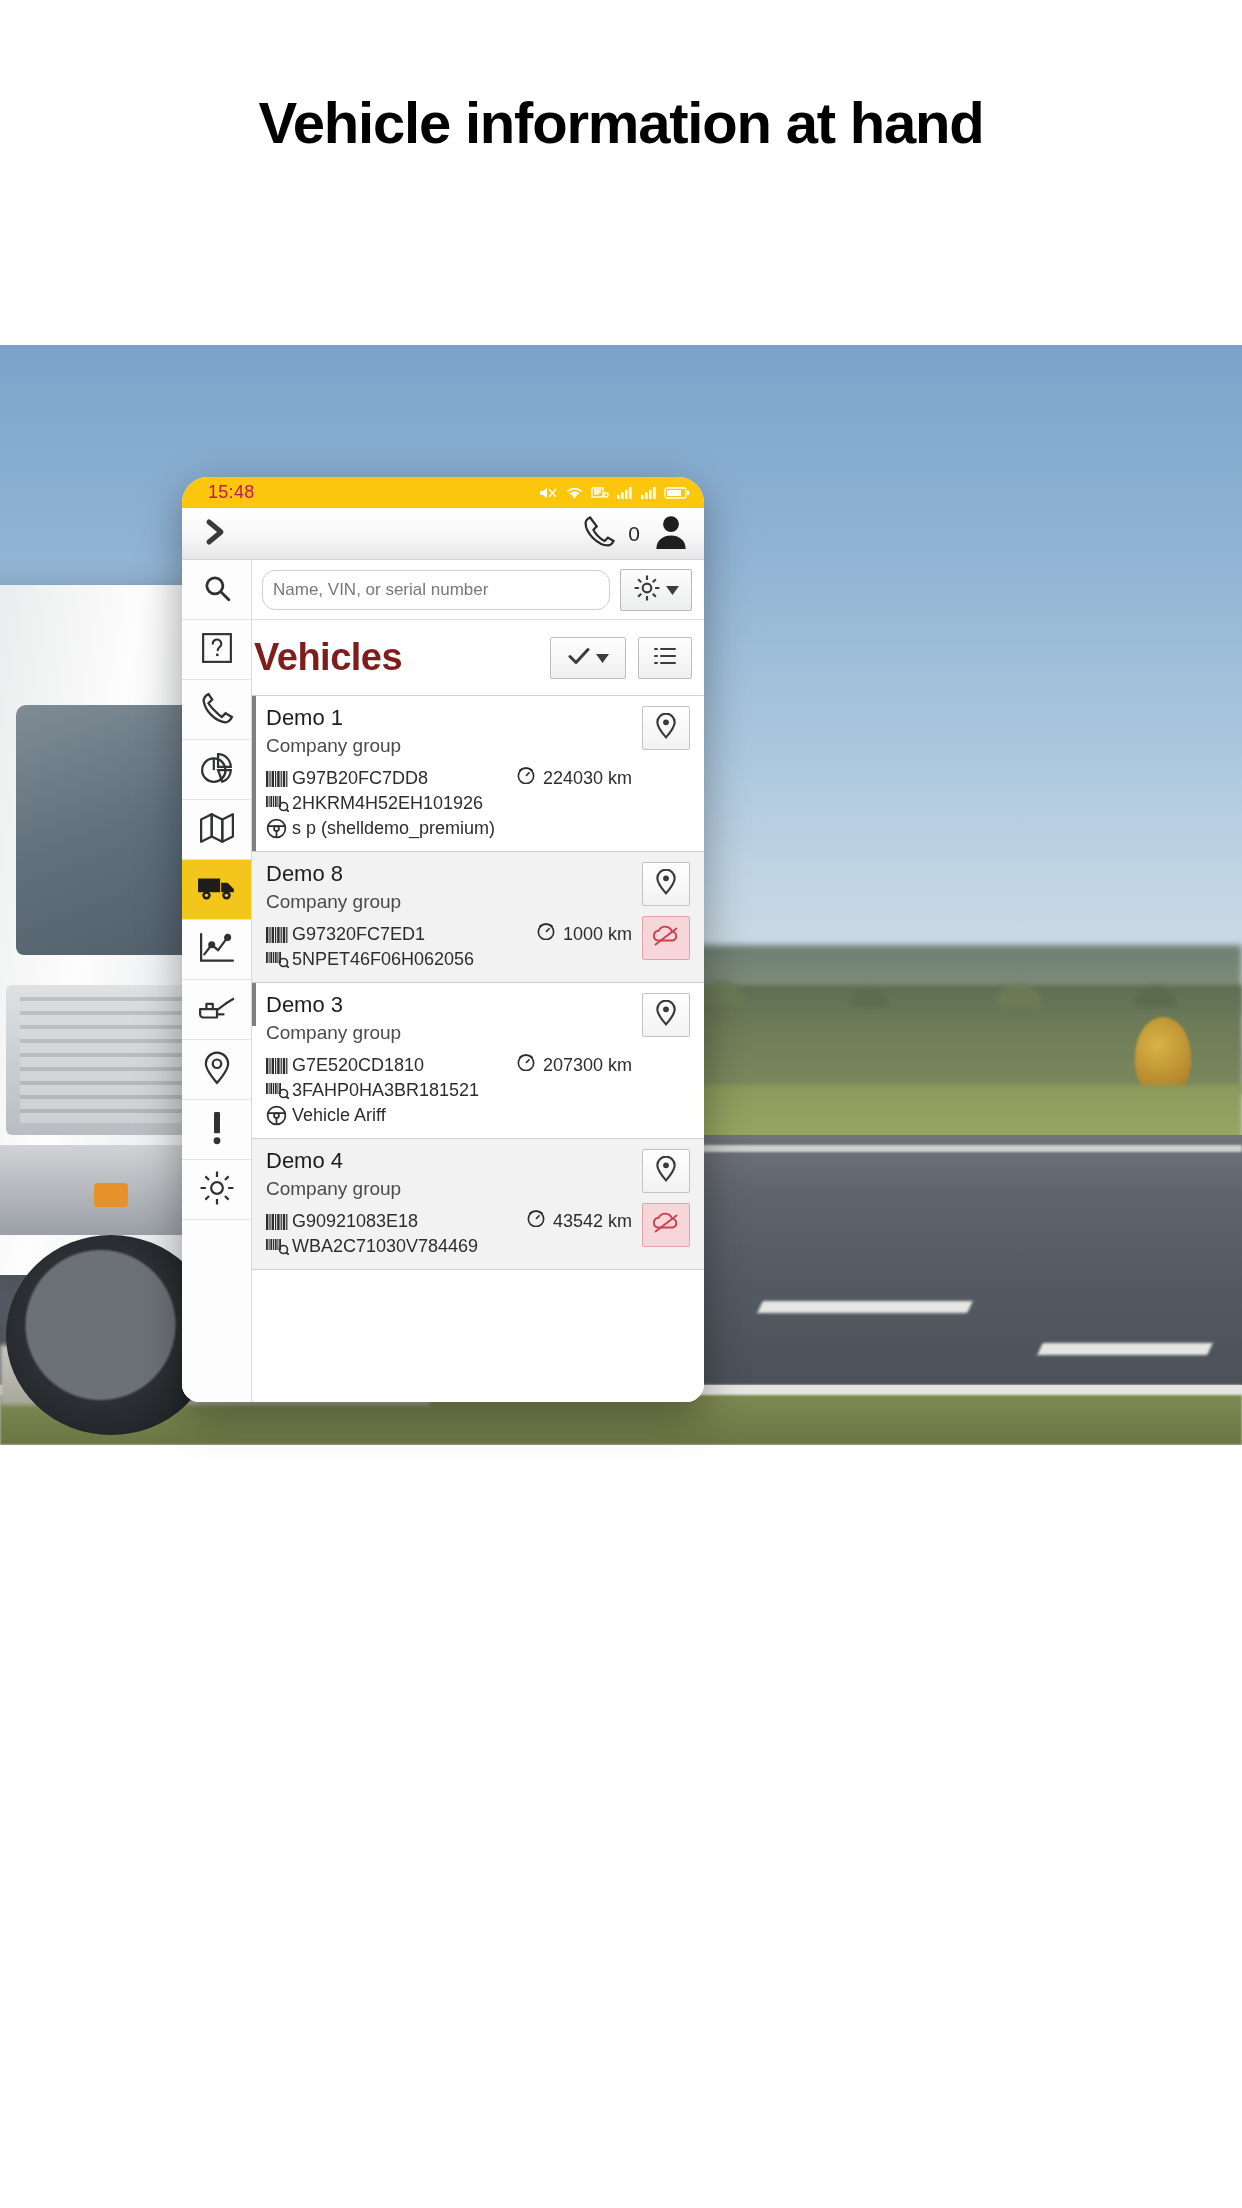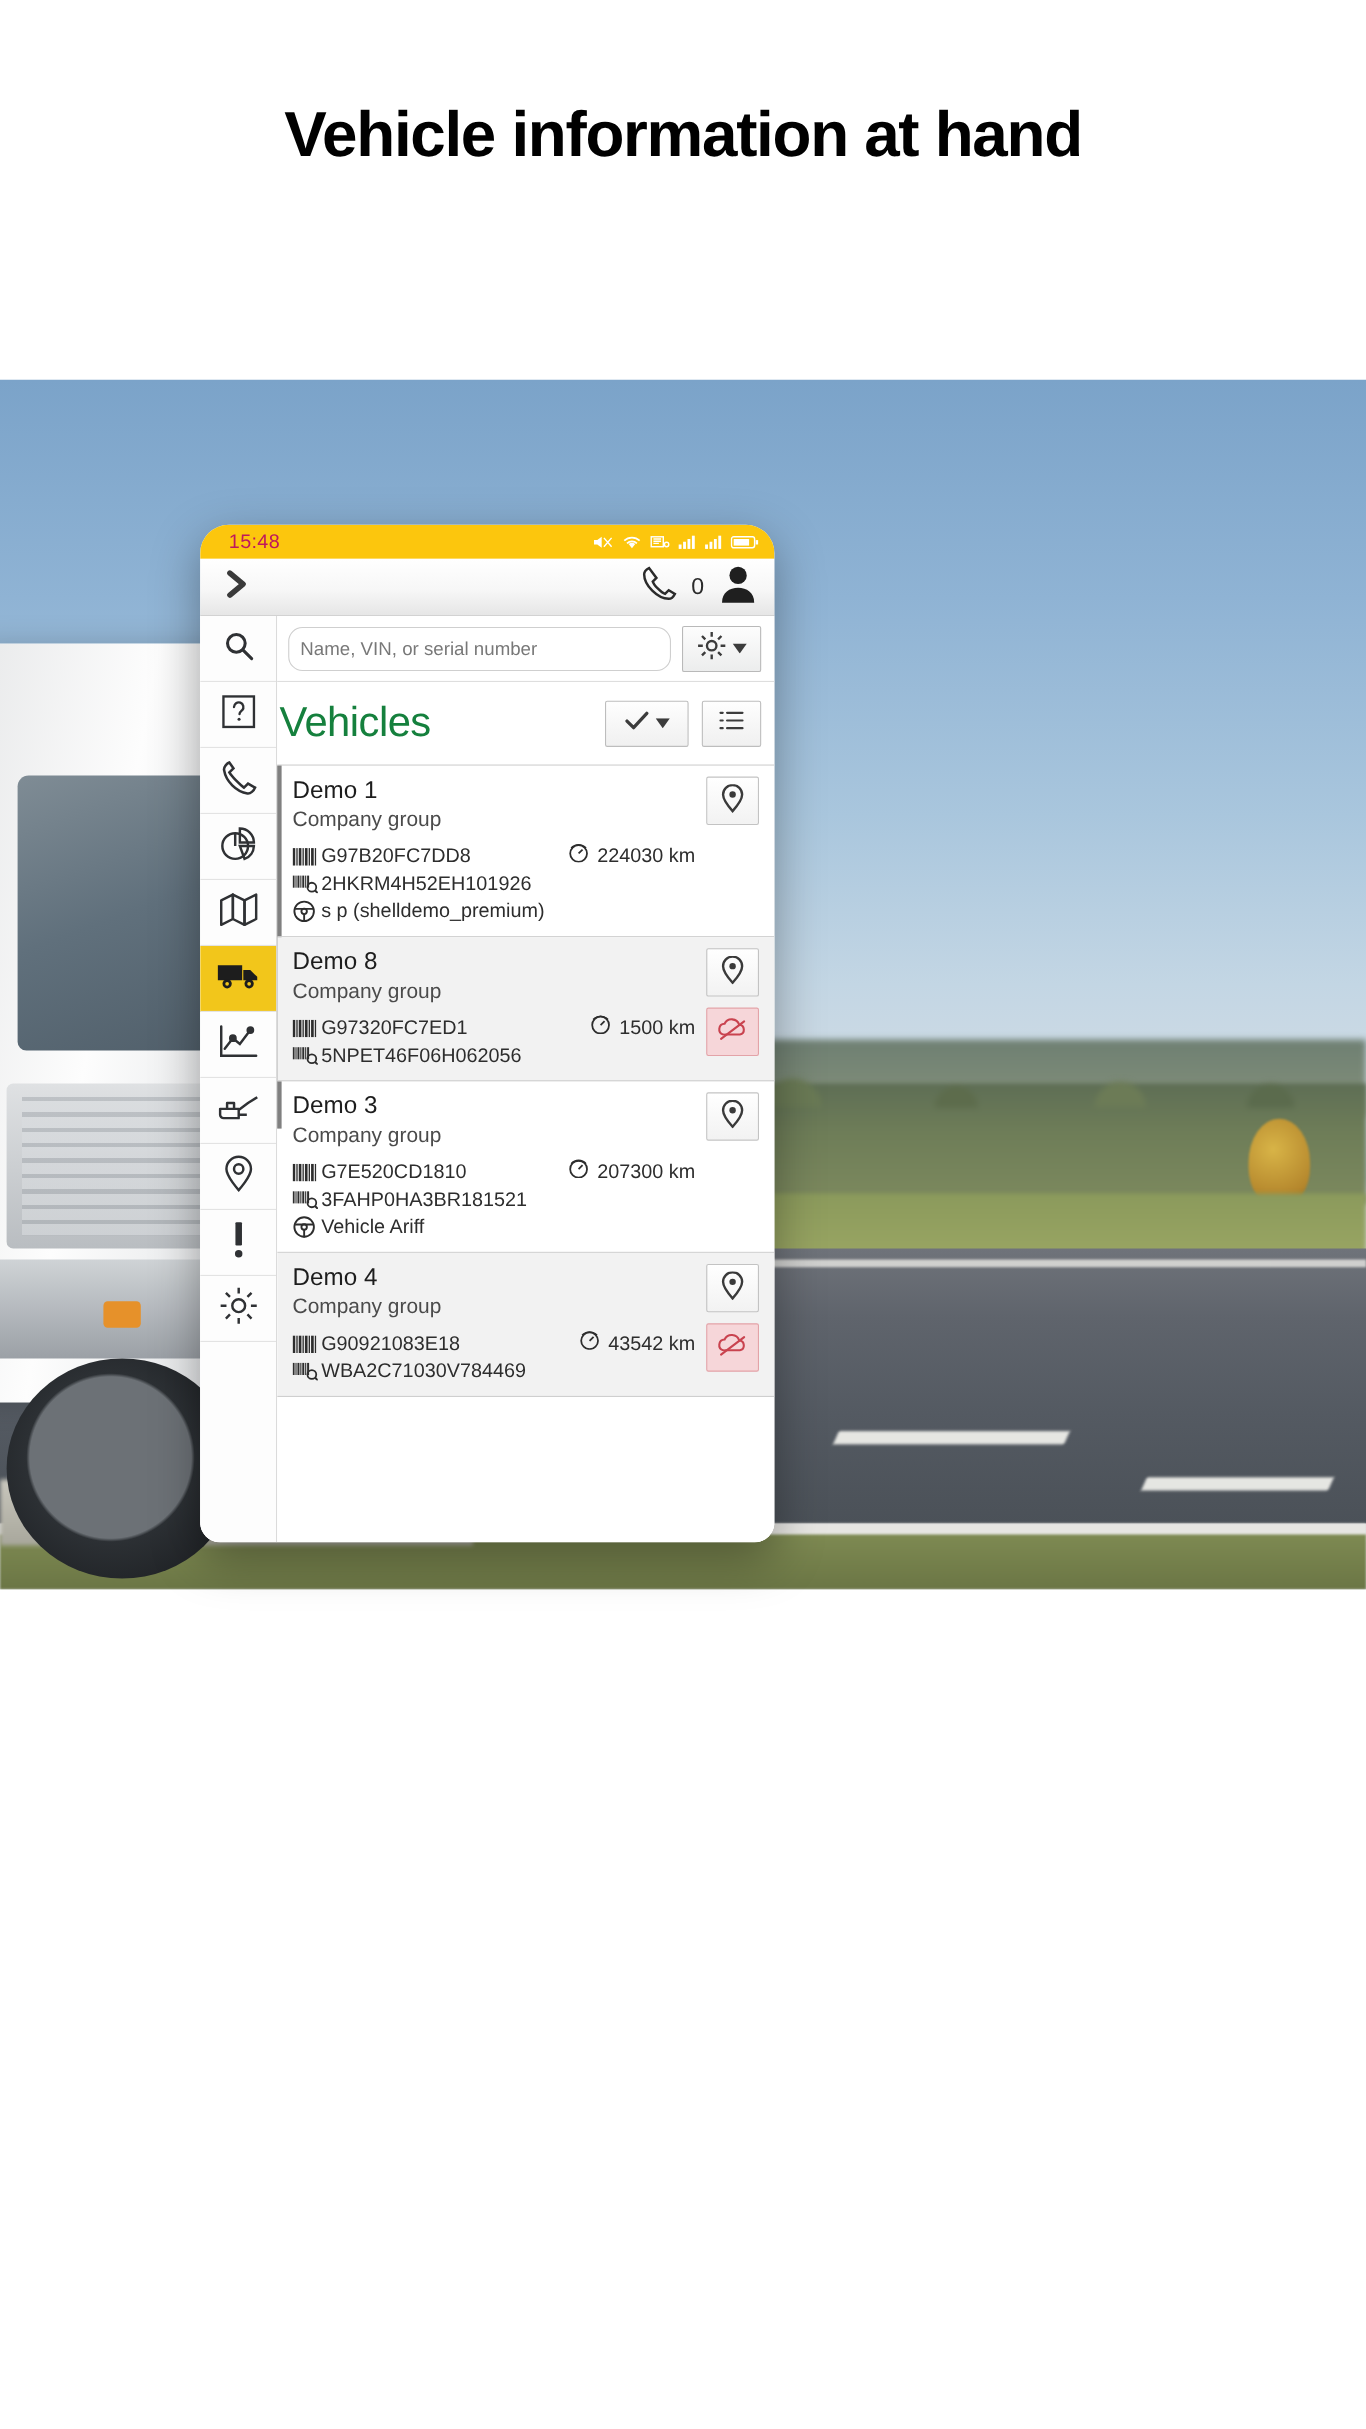--- a/index.html
+++ b/index.html
@@ -217,21 +217,21 @@
     border-radius: 2px;
   }
 
   .titlerow {
     height: 76px; flex: none;
     display: flex; align-items: center; justify-content: space-between;
     padding: 0 12px 0 2px;
     border-bottom: 1px solid #cfcfcf;
   }
   .vehicles-title {
-    font-size: 38px; color: #15803d; font-weight: normal; letter-spacing: -.5px;
+    font-size: 38px; color: #7f1d1d; font-weight: bold; letter-spacing: -.5px;
   }
   .titlerow-actions { display: flex; align-items: center; gap: 12px; }
   .check-btn {
     width: 76px; height: 42px;
     border: 1px solid #bdbdbd; background: linear-gradient(#fefefe, #f0f0f0);
     display: flex; align-items: center; justify-content: center; gap: 6px;
     border-radius: 2px;
   }
   .list-btn {
     width: 54px; height: 42px;
@@ -622,21 +622,21 @@
                       </svg>
                     </span>
                     <span class="txt">G97320FC7ED1</span>
                     <span class="spacer"></span>
                     <span class="vodo">
                       <span><svg width="22" height="18" viewBox="0 0 24 20" fill="none" stroke="#2d2d2d" stroke-width="1.8">
                           <circle cx="12" cy="11" r="8.5"></circle>
                           <path d="M12 11l4-4"></path>
                           <path d="M4.5 5.5a10 10 0 0115 0" stroke-width="1.6"></path>
                         </svg></span>
-                      <span>1500 km</span>
+                      <span>1000 km</span>
                     </span>
                   </div>
                   <div class="vline">
                     <span class="glyph">
                       <svg width="23" height="17" viewBox="0 0 23 17" fill="#2d2d2d">
                         <rect x="0" y="1" width="1.8" height="11"></rect>
                         <rect x="2.6" y="1" width="1" height="11"></rect>
                         <rect x="4.4" y="1" width="1.8" height="11"></rect>
                         <rect x="7" y="1" width="1" height="11"></rect>
                         <rect x="8.8" y="1" width="1.8" height="11"></rect>

